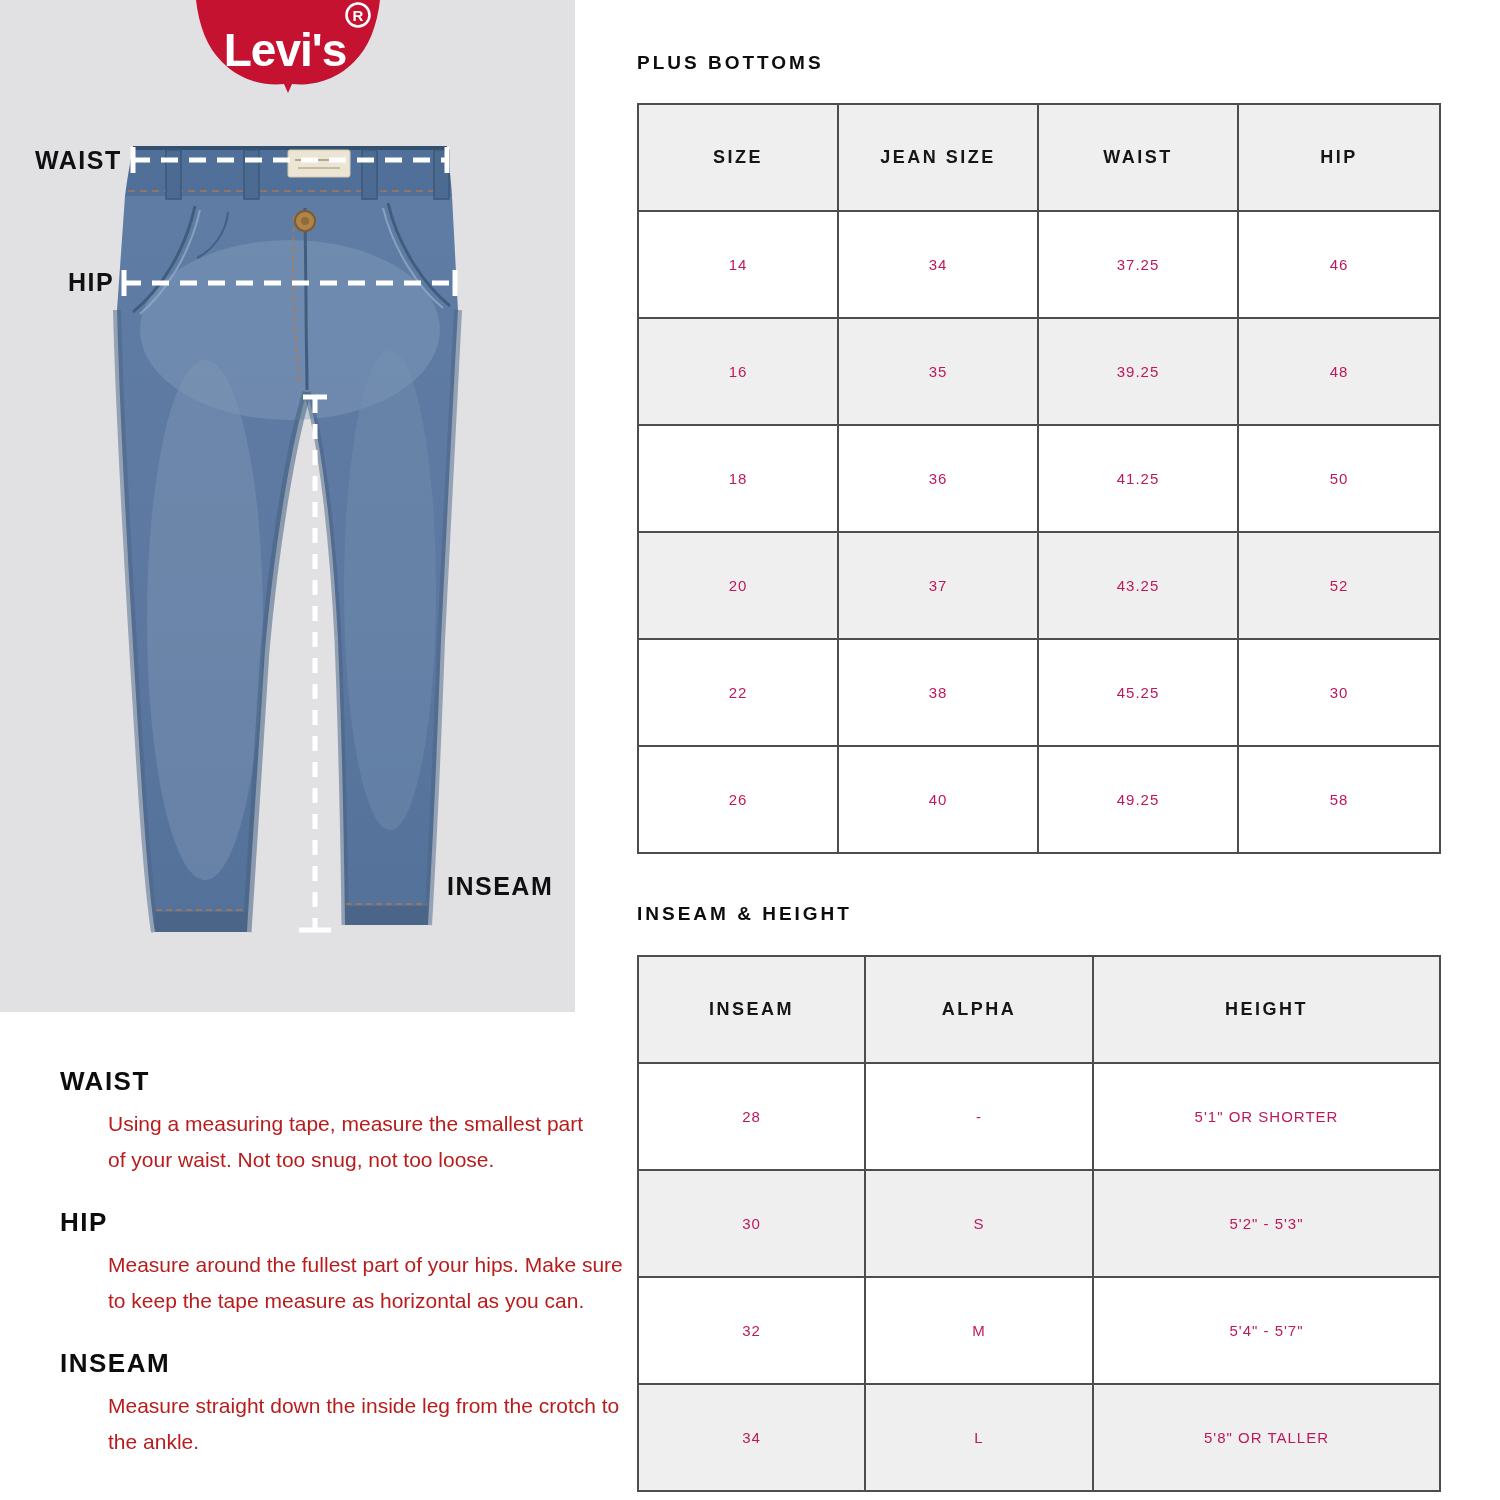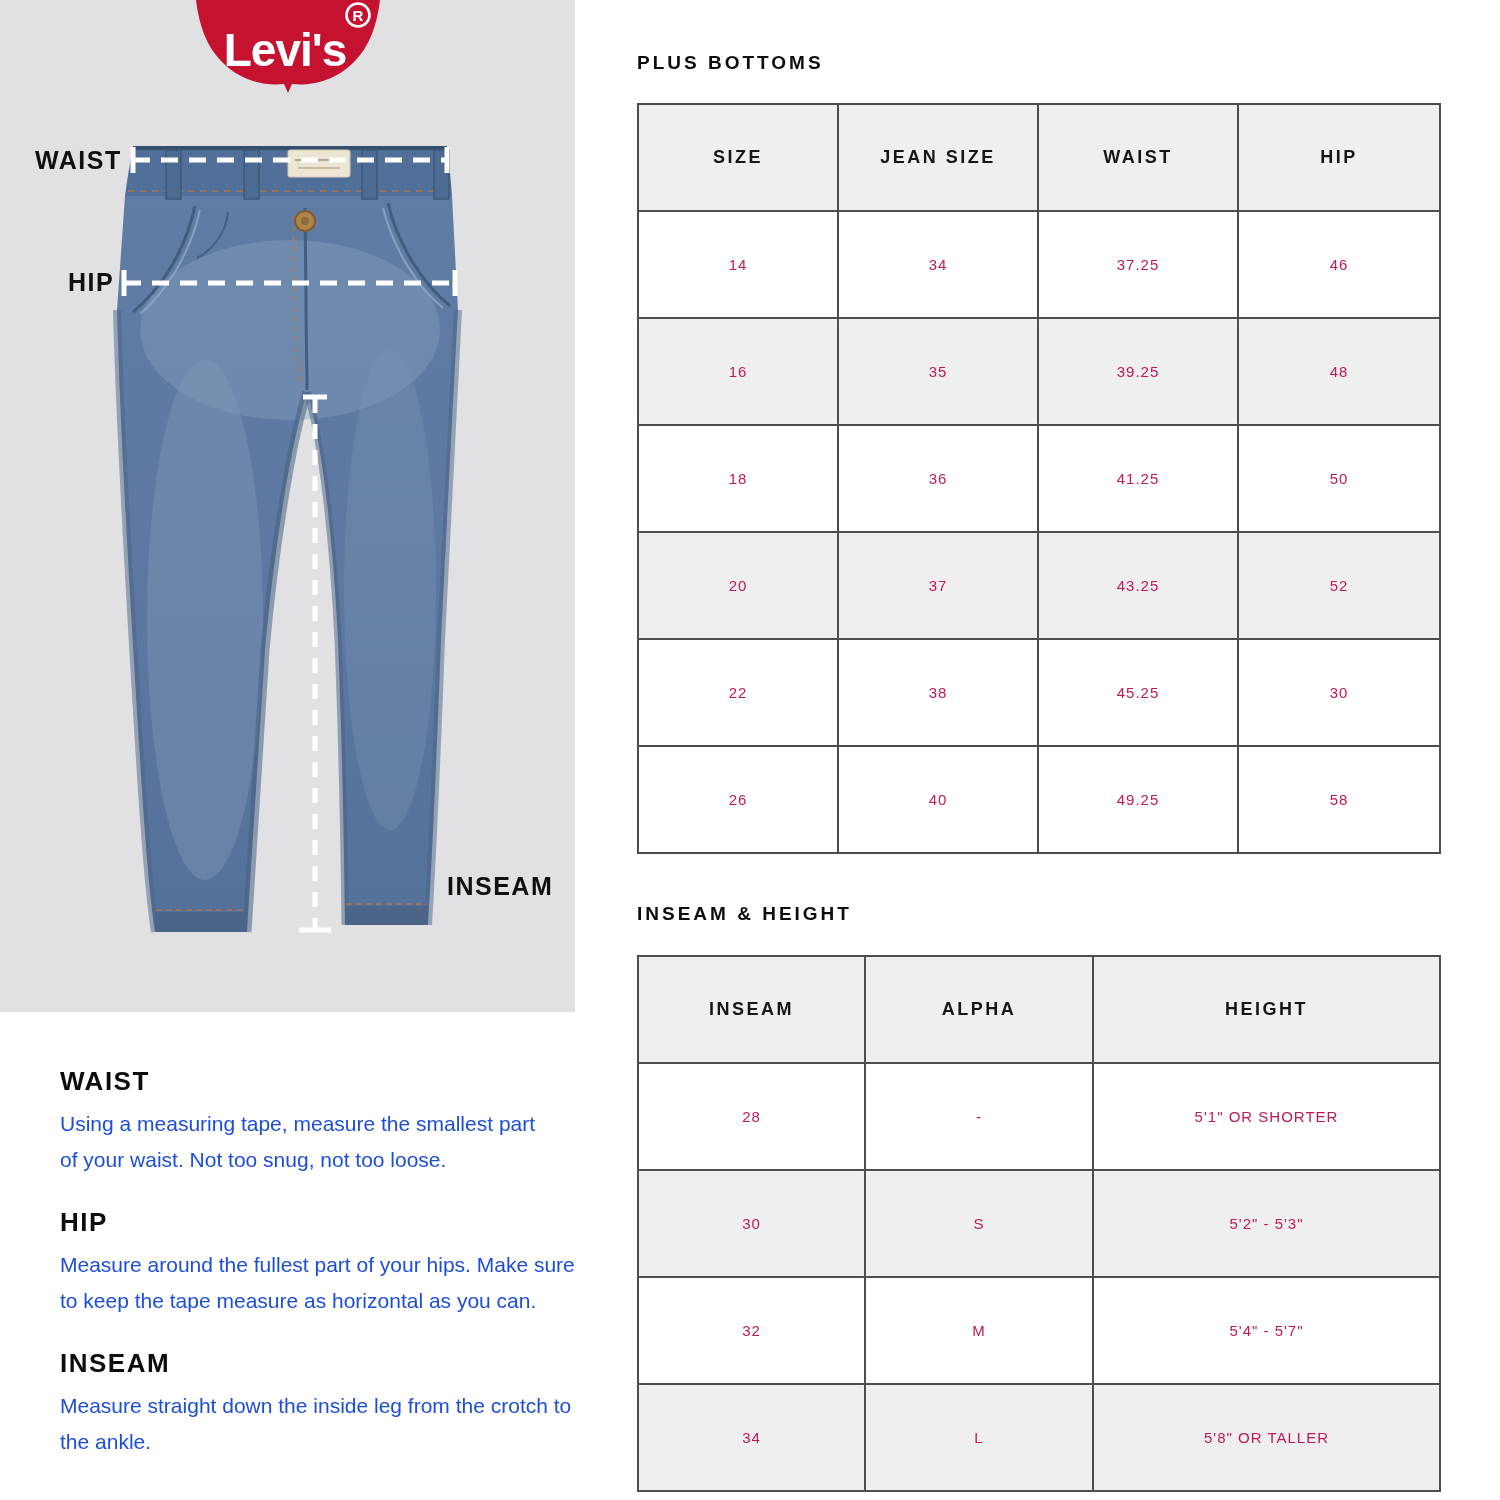--- a/index.html
+++ b/index.html
@@ -24,21 +24,21 @@
   #hip-label    { left:68px;  top:268px; }
   #inseam-label { left:447px; top:872px; }
 
   
   .guide { position:absolute; left:60px; top:1066px; width:560px; }
   .guide-section { margin-bottom:29px; }
   .guide-heading {
     font-size:26px; font-weight:bold; letter-spacing:1.5px;
     color:#0d0d0d; margin:0 0 9px 0;
   }
-  .guide-line { font-size:21px; line-height:36px; color:#1d4ed8; white-space:nowrap; }
+  .guide-line { font-size:21px; line-height:36px; color:#b91c1c; white-space:nowrap;margin-left:48px; }
 
   
   .section-title {
     position:absolute; font-size:19px; font-weight:bold;
     letter-spacing:3px; color:#0d0d0d; white-space:nowrap;
   }
   #plus-title { left:637px; top:52px; }
   #ih-title   { left:637px; top:903px; }
 
   table.size-table {

